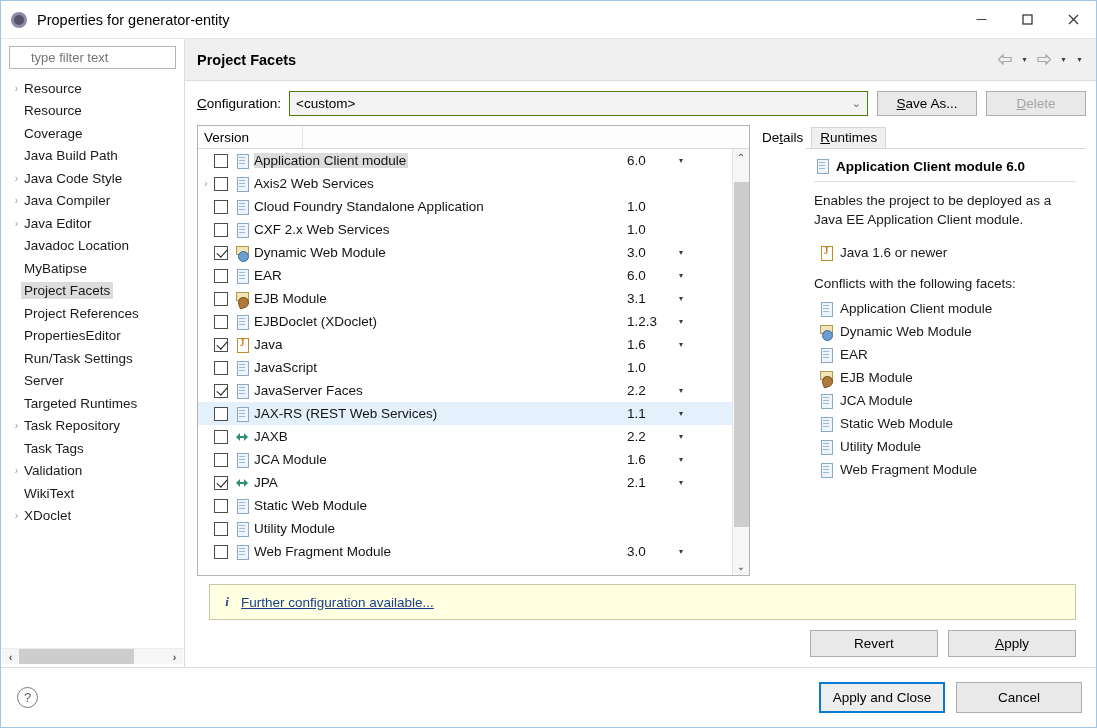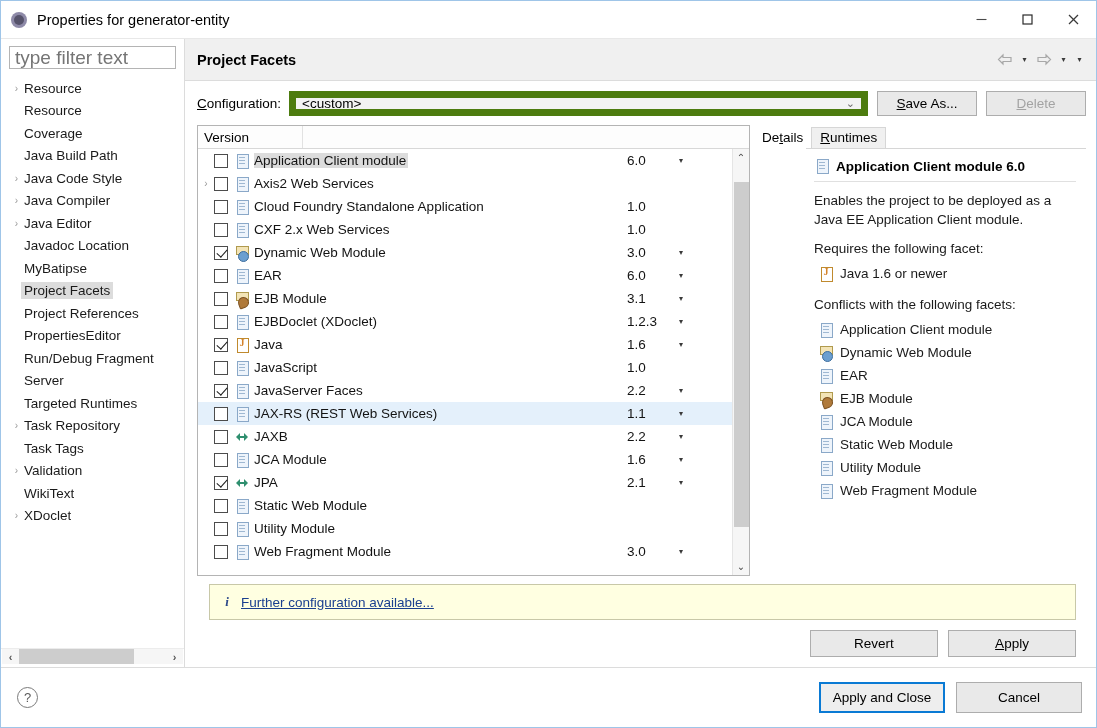--- a/index.html
+++ b/index.html
@@ -70,23 +70,23 @@
     background: #ffffff;
     border-right: 1px solid #dcdcdc;
     padding: 7px 0 0 0;
   }
   .filter-wrap { padding: 0 8px 6px 8px; }
   .filter-input {
     width: 100%; height: 23px;
     border: 1px solid #b4b4b4;
     background: #ffffff;
     font-family: "Liberation Sans", sans-serif;
-    font-size: 19px;
+    font-size: 13px;
     color: #9a9a9a;
-    padding: 0 5px;
+    padding: 0 21px;
     outline: none;
   }
   .tree {
     flex: 1; overflow: hidden;
     padding-top: 2px;
   }
   .tree-item {
     height: 22.5px;
     display: flex; align-items: center;
     padding-left: 8px;
@@ -152,21 +152,21 @@
     color: #3a3a3a; font-size: 8px;
   }
 
   .pane-inner { flex: 1; display: flex; flex-direction: column; padding: 10px 10px 0 12px; min-height: 0; }
 
   
   .config-row { display: flex; align-items: center; height: 25px; margin-bottom: 9px; }
   .config-label { font-size: 13.5px; color: #000; margin-right: 8px; white-space: nowrap; }
   .config-combo {
     flex: 1; height: 25px;
-    border: 7px solid #4d7c0f;
+    border: 1px solid #4d7c0f;
     background: #f3f3f3;
     display: flex; align-items: center;
     padding: 0 6px;
     font-size: 13.5px; color: #000;
     position: relative;
   }
   .config-combo .caret {
     margin-left: auto; color: #6b6b6b; font-size: 11px;
   }
   .btn {
@@ -531,21 +531,21 @@
           <div class="tree-item">
             <span class="tree-arrow"></span>
             <span class="tree-label">Project References</span>
           </div>
           <div class="tree-item">
             <span class="tree-arrow"></span>
             <span class="tree-label">PropertiesEditor</span>
           </div>
           <div class="tree-item">
             <span class="tree-arrow"></span>
-            <span class="tree-label">Run/Debug Fragment</span>
+            <span class="tree-label">Run/Task Settings</span>
           </div>
           <div class="tree-item">
             <span class="tree-arrow"></span>
             <span class="tree-label">Server</span>
           </div>
           <div class="tree-item">
             <span class="tree-arrow"></span>
             <span class="tree-label">Targeted Runtimes</span>
           </div>
           <div class="tree-item">
@@ -819,21 +819,20 @@
             <div class="tabs" id="detail-tabs">
                 <div class="tab active"><span>De</span><span class="mn">t</span><span>ails</span></div>
                 <div class="tab inactive"><span></span><span class="mn">R</span><span>untimes</span></div>
               </div>
             <div class="details-box">
               <div class="det-title">
                 <span class="ficon ic-doc"></span>
                 <span>Application Client module 6.0</span>
               </div>
               <div class="det-para">Enables the project to be deployed as a Java EE Application Client module.</div>
-              <div class="det-sub">Requires the following facet:</div>
               <div class="det-list" id="requires-list">
                   <div class="det-li">
                     <span class="ficon ic-java"></span>
                     <span>Java 1.6 or newer</span>
                   </div>
                 </div>
               <div class="det-sub">Conflicts with the following facets:</div>
               <div class="det-list" id="conflicts-list">
                   <div class="det-li">
                     <span class="ficon ic-doc"></span>

